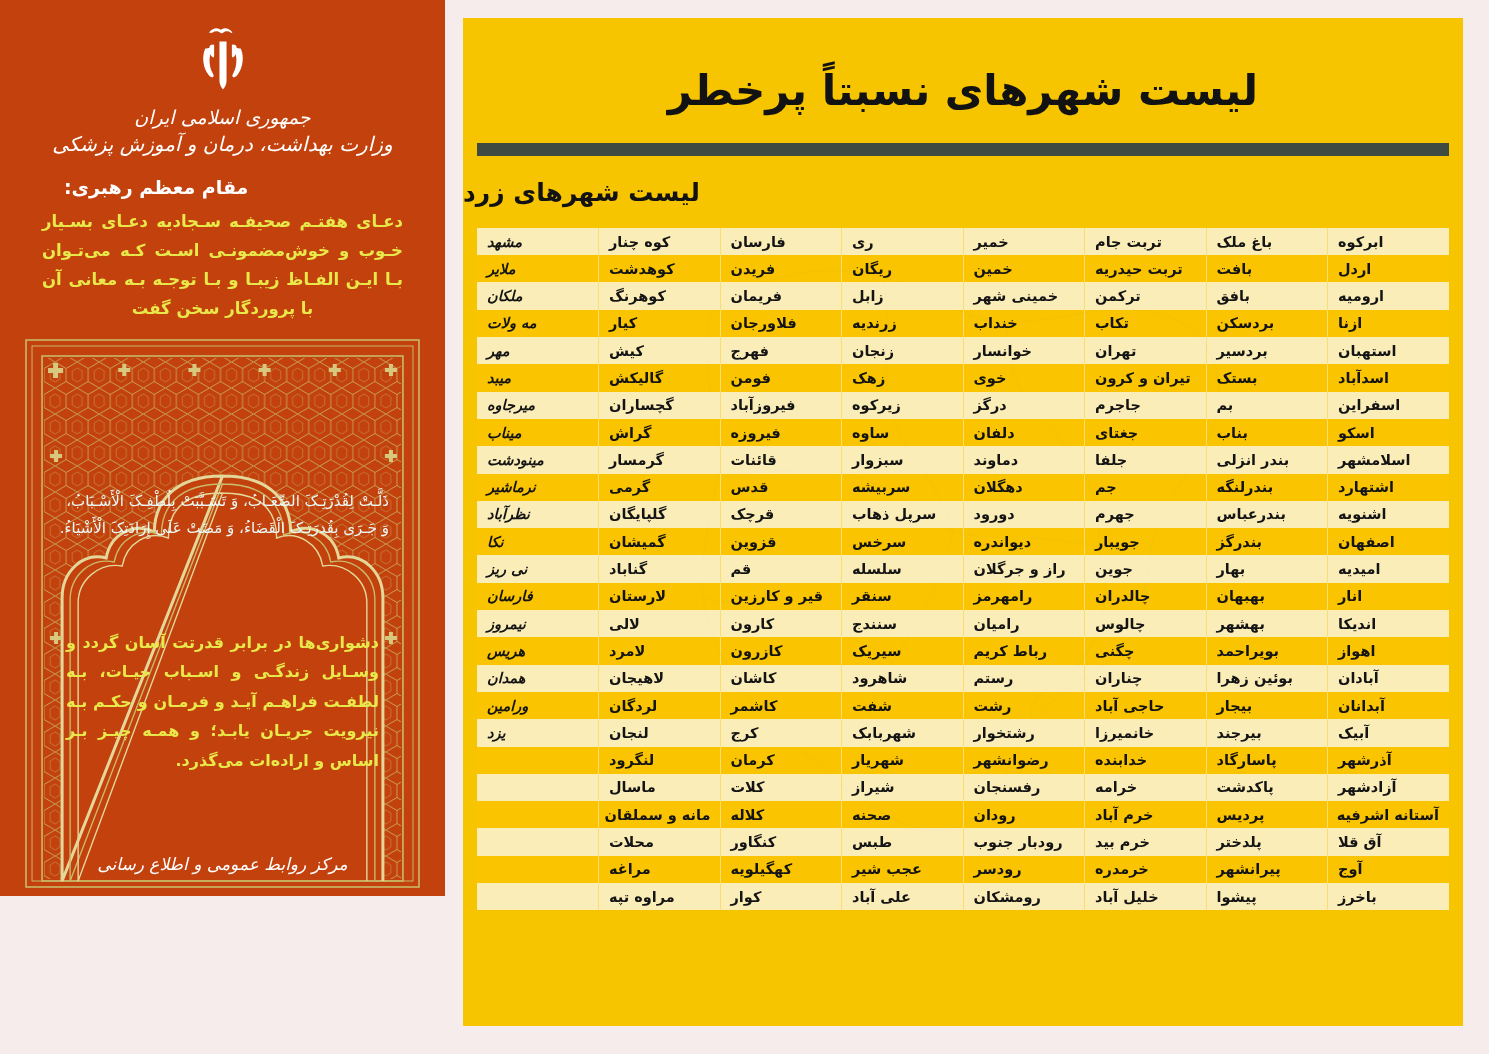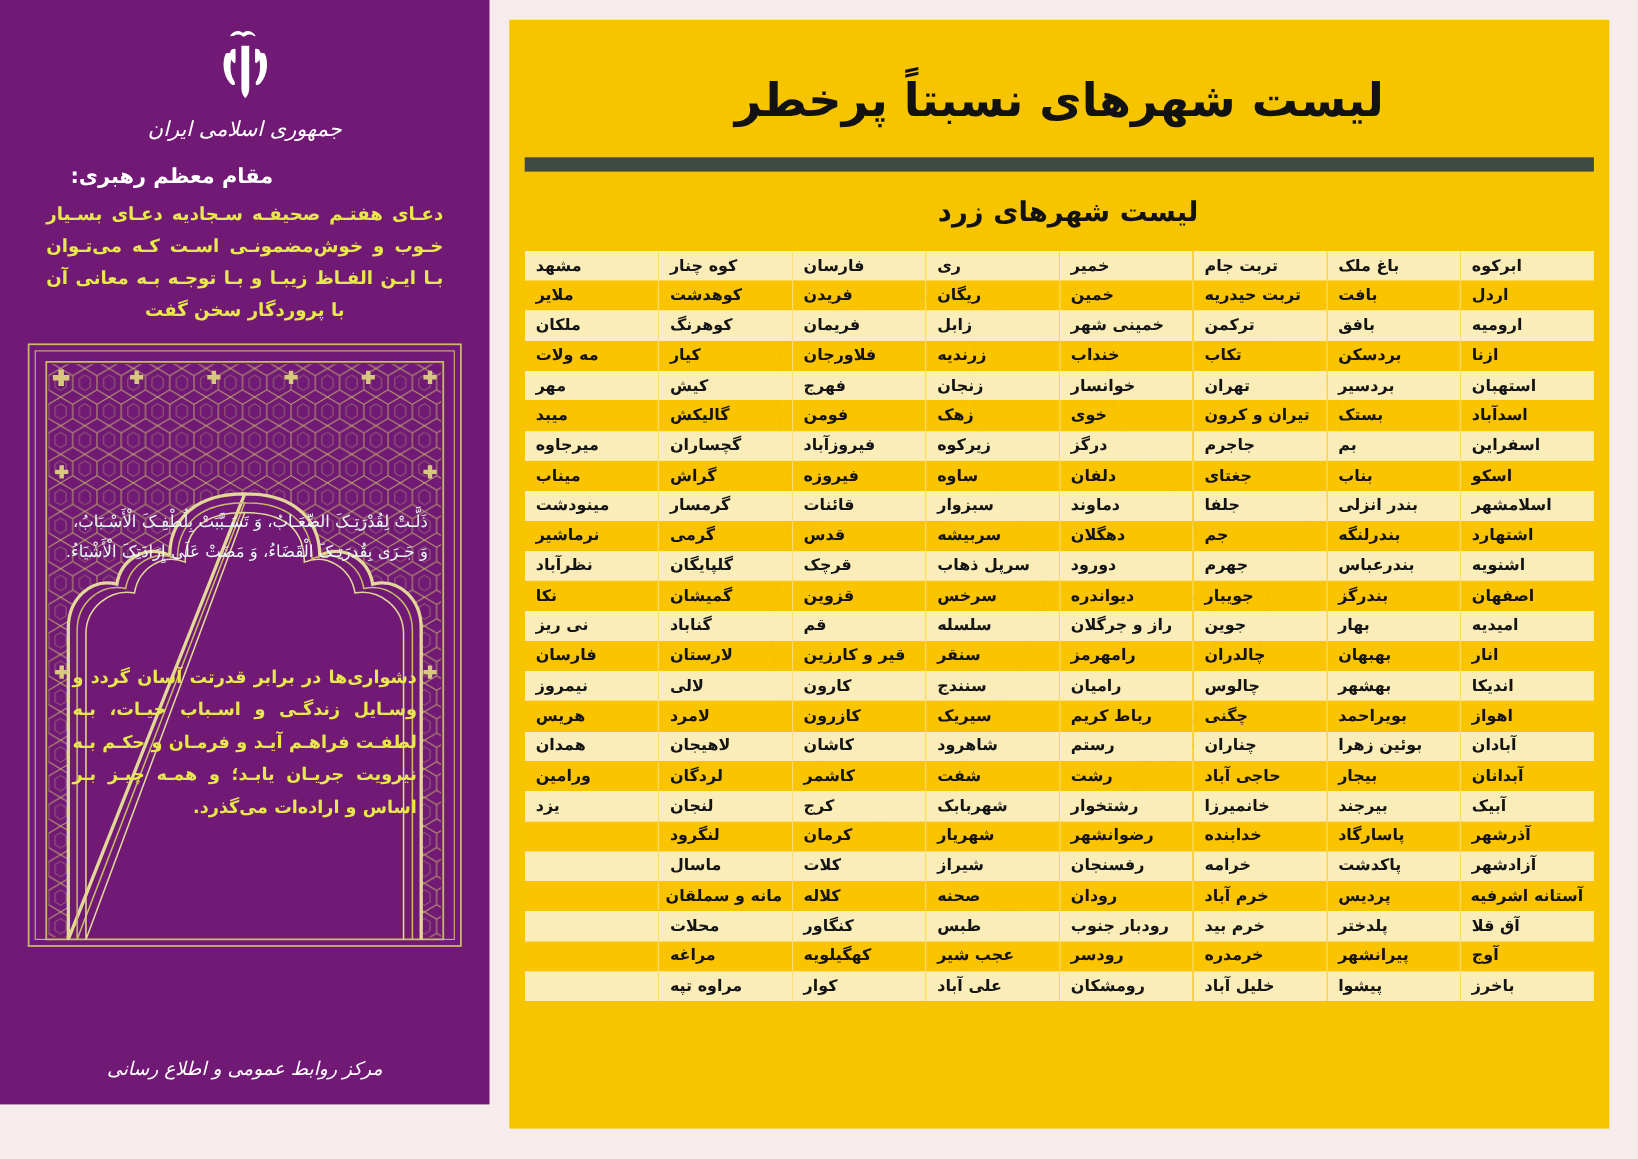--- a/index.html
+++ b/index.html
@@ -13,22 +13,22 @@
   }
   .page{
     width:1489px;height:1054px;
     display:flex;
     flex-direction:row-reverse;
     position:relative;
   }
 
   
   .teal-panel{
-    width:445px;height:1004px;
-    background:#701a75;
+    width:445px;height:896px;
+    background:#c2410c;
     position:relative;
     flex:0 0 445px;
     overflow:hidden;
     text-align:center;
     color:#ffffff;
   }
   .emblem{
     margin:22px auto 0;
     width:90px;height:78px;
     position:relative;
@@ -152,27 +152,26 @@
     direction:rtl;
   }
   .divider-bar{
     position:relative;
     height:13px;
     background:#3f4a43;
     margin:22px 14px 0 14px;
   }
   .sub-title{
     position:relative;
-    text-align:center;
+    text-align:left;
     font-size:25px;
     font-weight:bold;
     color:#121212;
     margin-top:22px;
     direction:rtl;
-    padding-left:16px;
   }
 
   .grid-wrap{
     position:relative;
     margin:16px 14px 0 14px;
   }
   table.city-grid{
     width:100%;
     border-collapse:collapse;
     table-layout:fixed;
@@ -182,21 +181,21 @@
     height:27.3px;
     padding:0 10px;
     font-size:14.5px;
     font-weight:bold;
     color:#141414;
     text-align:left;
     white-space:nowrap;
     overflow:hidden;
     border-left:1px solid rgba(255,255,255,.45);
   }
-  table.city-grid td:last-child{border-left:none;}
+  table.city-grid td:last-child{border-left:none;font-style:italic;}
   table.city-grid tr.odd td{background:rgba(252,243,209,.88);}
   table.city-grid tr.even td{background:rgba(250,196,0,.80);}
 </style>
 </head>
 <body>
 
 <div class="page">
 
   <aside class="teal-panel">
 
@@ -208,20 +207,21 @@
           <path d="M30 30 c-4 8 -3 22 4 30 2 2 4 3 5 2 1-1 0-3-1-5 -4-7 -4-18 -1-25 1-2 0-3 -1-3 -2 0 -5 1 -6 1z"></path>
           <path d="M70 30 c4 8 3 22 -4 30 -2 2-4 3-5 2 -1-1 0-3 1-5 4-7 4-18 1-25 -1-2 0-3 1-3 2 0 5 1 6 1z"></path>
           <path d="M36 26 c-2 2 -2 6 -1 9 1 3 3 5 4 5 1 0 1-2 1-4 0-4 0-8 0-10 0-1 -2-1 -4 0z"></path>
           <path d="M64 26 c2 2 2 6 1 9 -1 3 -3 5 -4 5 -1 0 -1-2 -1-4 0-4 0-8 0-10 0-1 2-1 4 0z"></path>
           <path d="M38 12 c3-2 6-2 9 0 1 1 2 1 3 0 3-2 6-2 9 0 1 1 2 0 1-1 -3-4 -8-5 -11-3 -1 1-2 1-3 0 -3-2 -8-1 -11 3 -1 1 0 2 1 1 z"></path>
         </g>
       </svg>
     </div>
 
     <div class="gov-line1">جمهوری اسلامی ایران</div>
+    <div class="gov-line2">وزارت بهداشت، درمان و آموزش پزشکی</div>
 
     <div class="leader-label">مقام معظم رهبری:</div>
     <div class="quote-yellow">دعـای هفتـم صحیفـه سـجادیه دعـای بسـیار خـوب و خوش‌مضمونـی اسـت کـه می‌تـوان بـا ایـن الفـاظ زیبـا و بـا توجـه بـه معانی آن با پروردگار سخن گفت</div>
 
     <div class="arch-wrap">
       <svg class="frame" viewBox="0 0 400 555" preserveAspectRatio="none" xmlns="http://www.w3.org/2000/svg">
         <defs>
           <pattern id="lattice" width="22" height="26" patternUnits="userSpaceOnUse">
             <path d="M11 0 L22 6.5 L22 19.5 L11 26 L0 19.5 L0 6.5 Z" fill="none" stroke="#c9b96a" stroke-width="0.9" opacity="0.85"></path>
             <path d="M11 6 L16 9 L16 17 L11 20 L6 17 L6 9 Z" fill="none" stroke="#c9b96a" stroke-width="0.7" opacity="0.6"></path>

